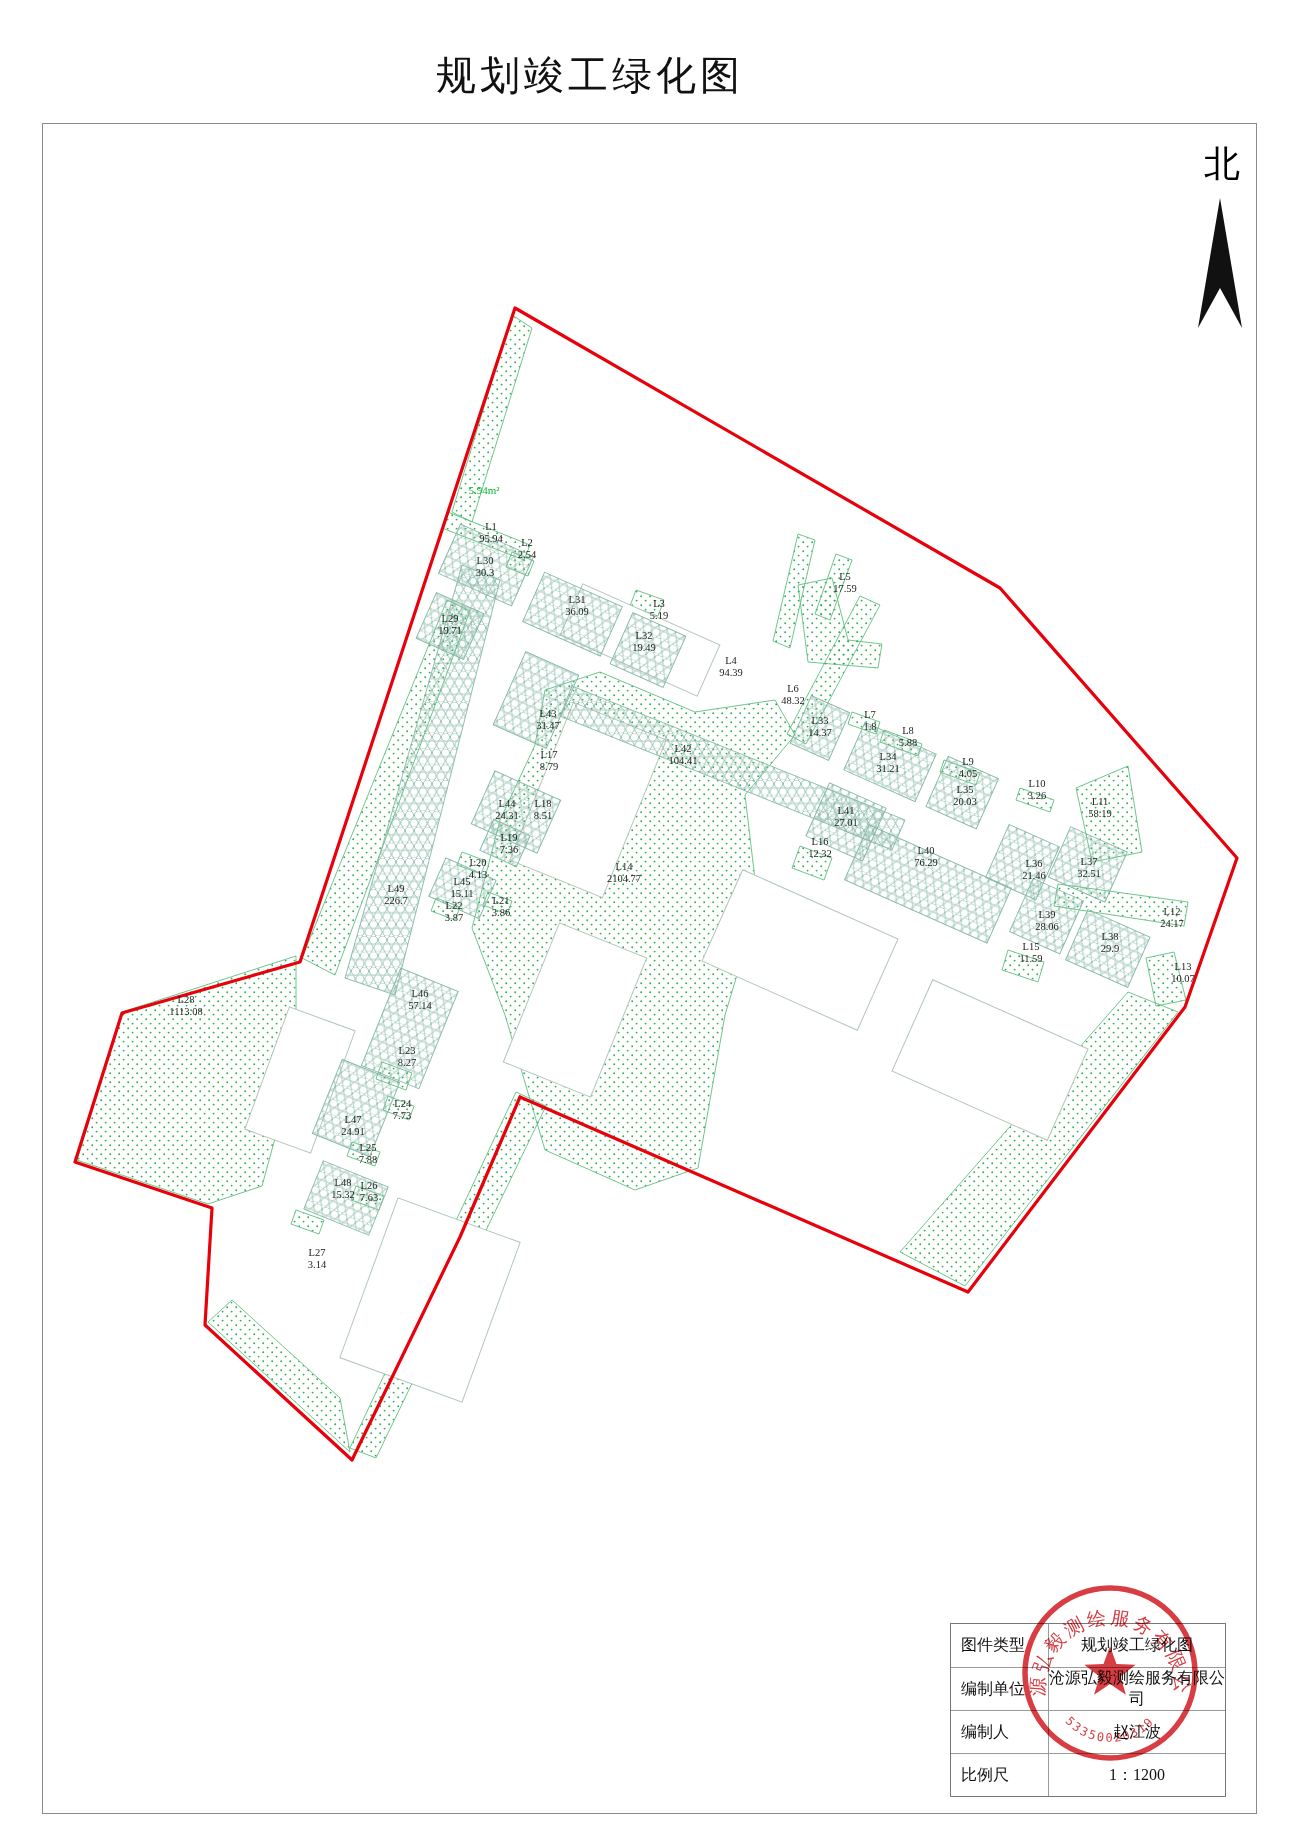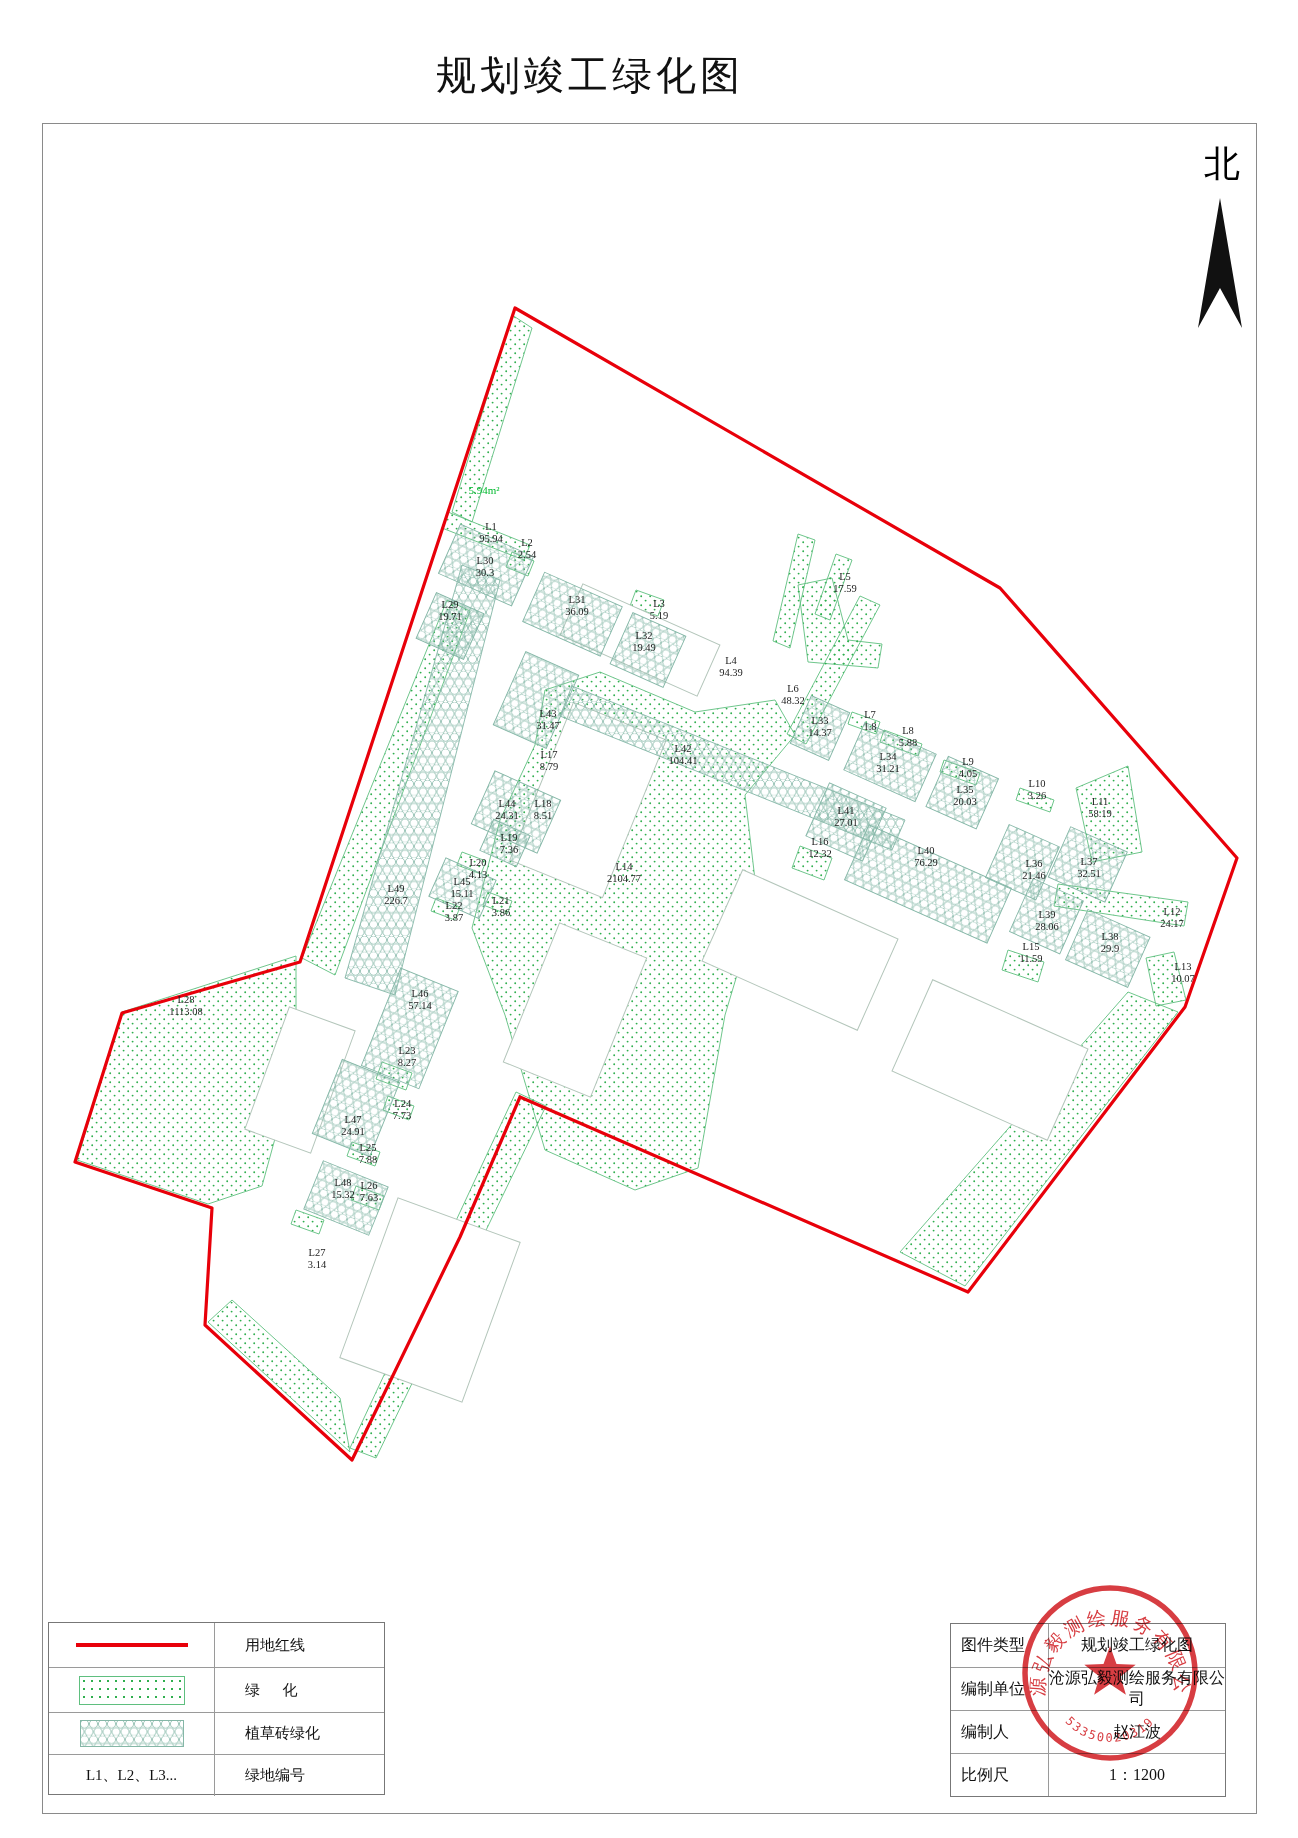--- a/index.html
+++ b/index.html
@@ -305,21 +305,21 @@
         <div>7.63</div>
       </div>
       <div class="maplabel" style="left: 317px; top: 1211px; margin-top: 48px;">
         <div>L27</div>
         <div>3.14</div>
       </div>
       <div class="maplabel" style="left: 186px; top: 1006px;">
         <div>L28</div>
         <div>1113.08</div>
       </div>
-      <div class="maplabel" style="left: 450px; top: 611px;">
+      <div class="maplabel" style="left: 450px; top: 625px;">
         <div>L29</div>
         <div>19.71</div>
       </div>
       <div class="maplabel" style="left: 485px; top: 567px;">
         <div>L30</div>
         <div>30.3</div>
       </div>
       <div class="maplabel" style="left: 577px; top: 606px;">
         <div>L31</div>
         <div>36.09</div>
@@ -391,40 +391,20 @@
       <div class="maplabel" style="left: 343px; top: 1189px;">
         <div>L48</div>
         <div>15.32</div>
       </div>
       <div class="maplabel" style="left: 396px; top: 895px;">
         <div>L49</div>
         <div>226.7</div>
       </div>
     </div>
 
-  <div id="legend">
-    <div class="cell sym r0">
-        <div class="redline-swatch"></div>
-      </div>
-    <div class="cell lab r0">用地红线</div>
-    <div class="cell sym">
-        <div class="dots-swatch"></div>
-      </div>
-    <div class="cell lab">绿      化</div>
-    <div class="cell sym">
-      <svg width="104" height="27">
-          <rect x="0.5" y="0.5" width="103" height="26" fill="url(#pat-hex)" stroke="#85b7a7"></rect>
-        </svg>
-    </div>
-    <div class="cell lab">植草砖绿化</div>
-    <div class="cell sym">
-      <span class="codes-sample">L1、L2、L3...</span>
-    </div>
-    <div class="cell lab">绿地编号</div>
-  </div>
 
   <div id="info">
     <div class="cell lab r0">图件类型</div>
     <div class="cell val r0">规划竣工绿化图</div>
     <div class="cell lab">编制单位</div>
     <div class="cell val">沧源弘毅测绘服务有限公司</div>
     <div class="cell lab">编制人</div>
     <div class="cell val">赵江波</div>
     <div class="cell lab">比例尺</div>
     <div class="cell val">1：1200</div>

